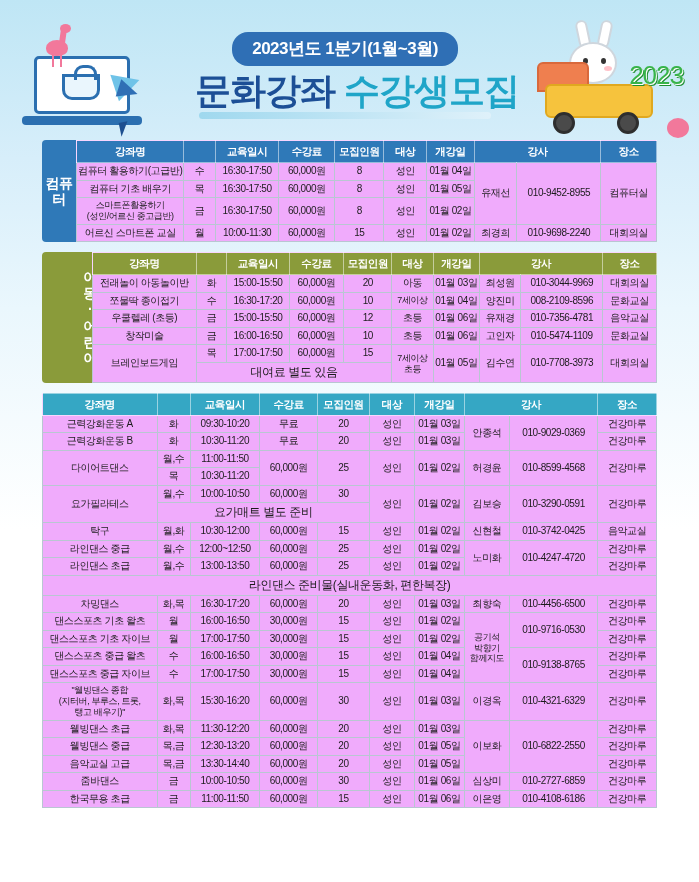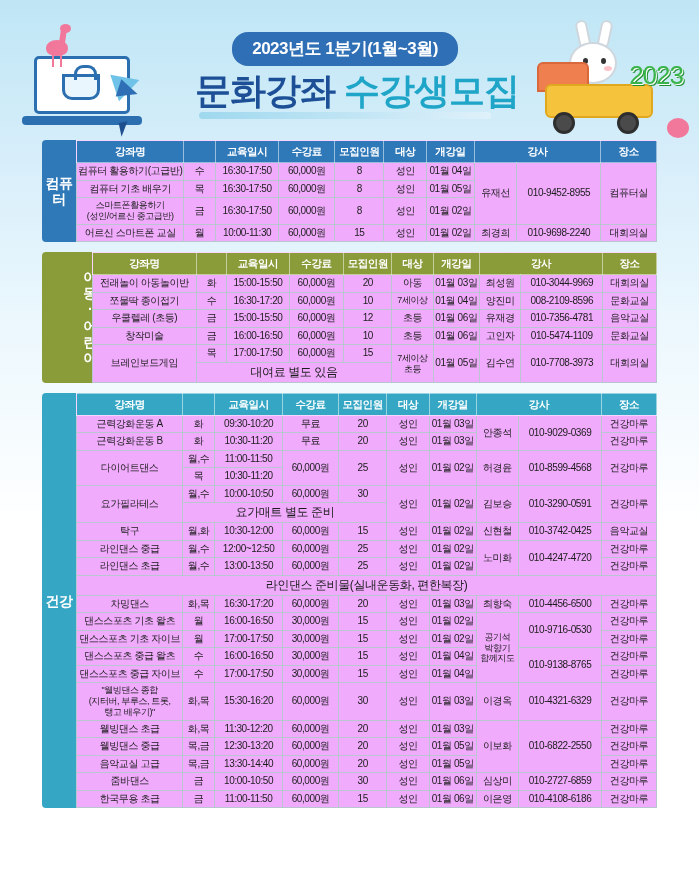--- a/index.html
+++ b/index.html
@@ -377,21 +377,20 @@
           <td rowspan="2">대회의실</td>
         </tr>
         <tr class="note-row">
           <td colspan="4">대여료 별도 있음</td>
         </tr>
       </tbody>
     </table>
   </div>
 
   <div class="block block-health">
-    <div class="side-label sl-health">건강</div>
     <table>
       <thead class="th-health">
         <tr>
           <th class="col-name">강좌명</th>
           <th class="col-day"></th>
           <th class="col-time">교육일시</th>
           <th class="col-fee">수강료</th>
           <th class="col-cap">모집인원</th>
           <th class="col-target">대상</th>
           <th class="col-open">개강일</th>

